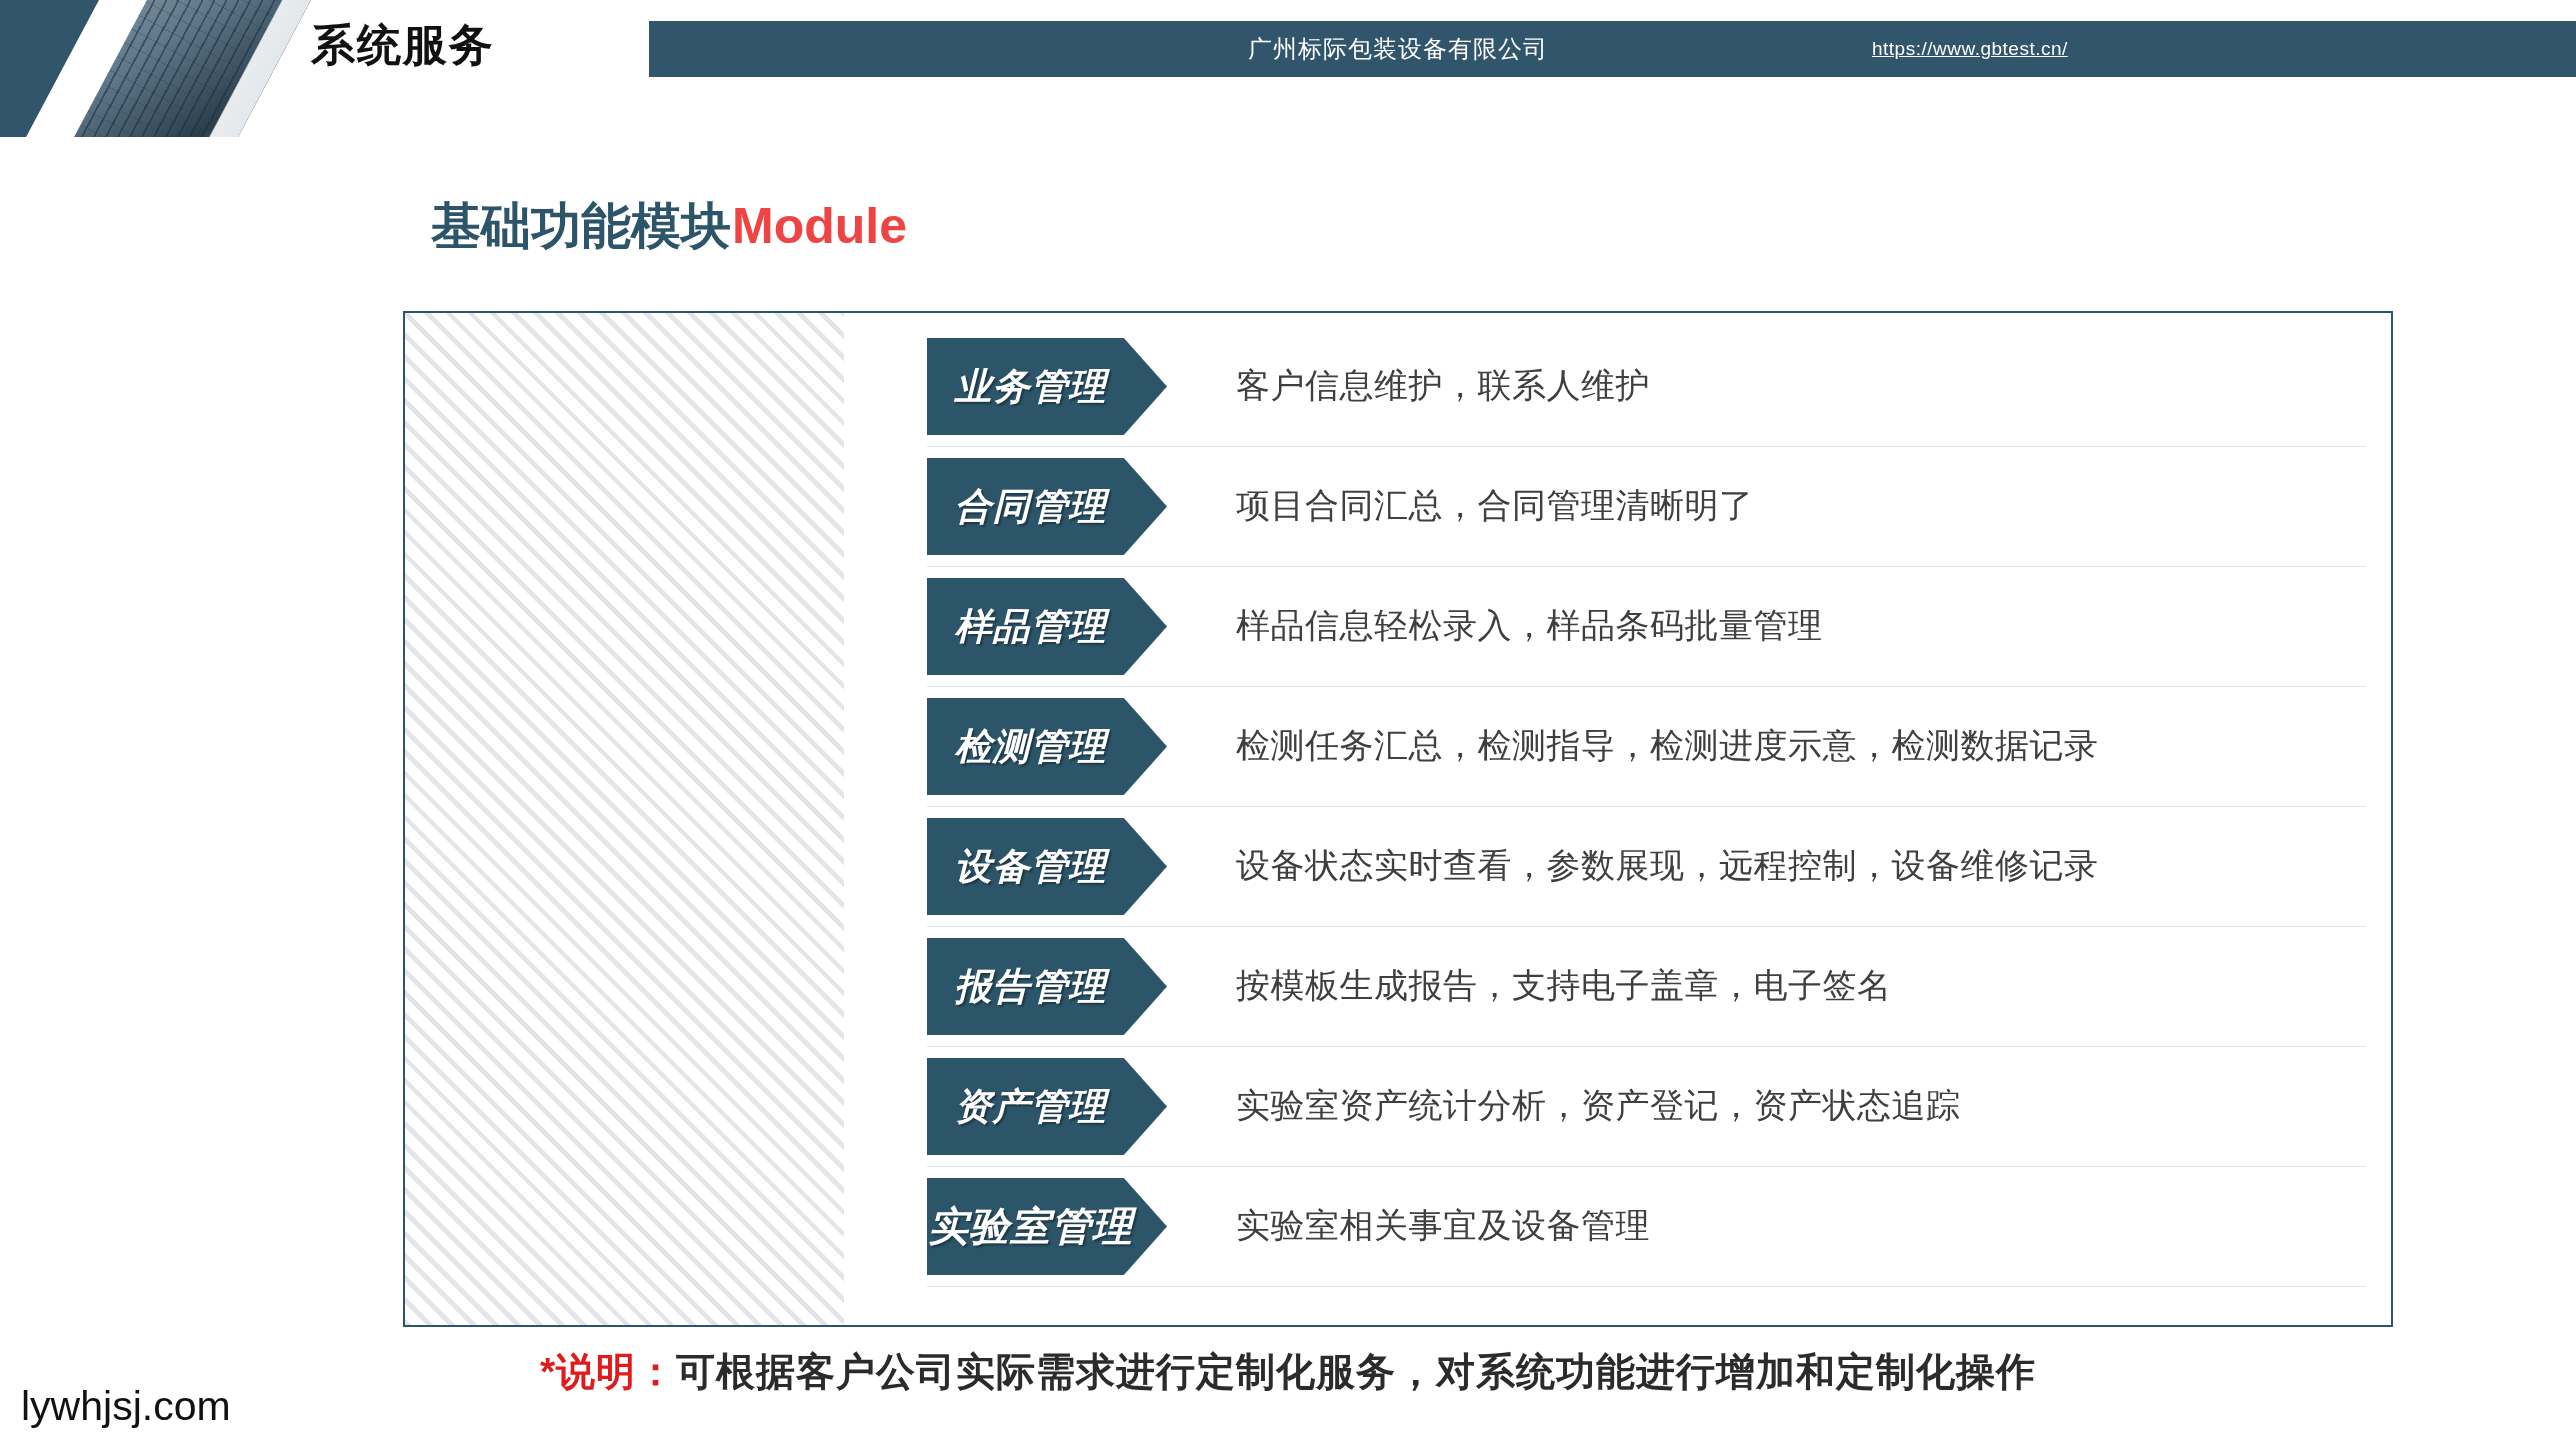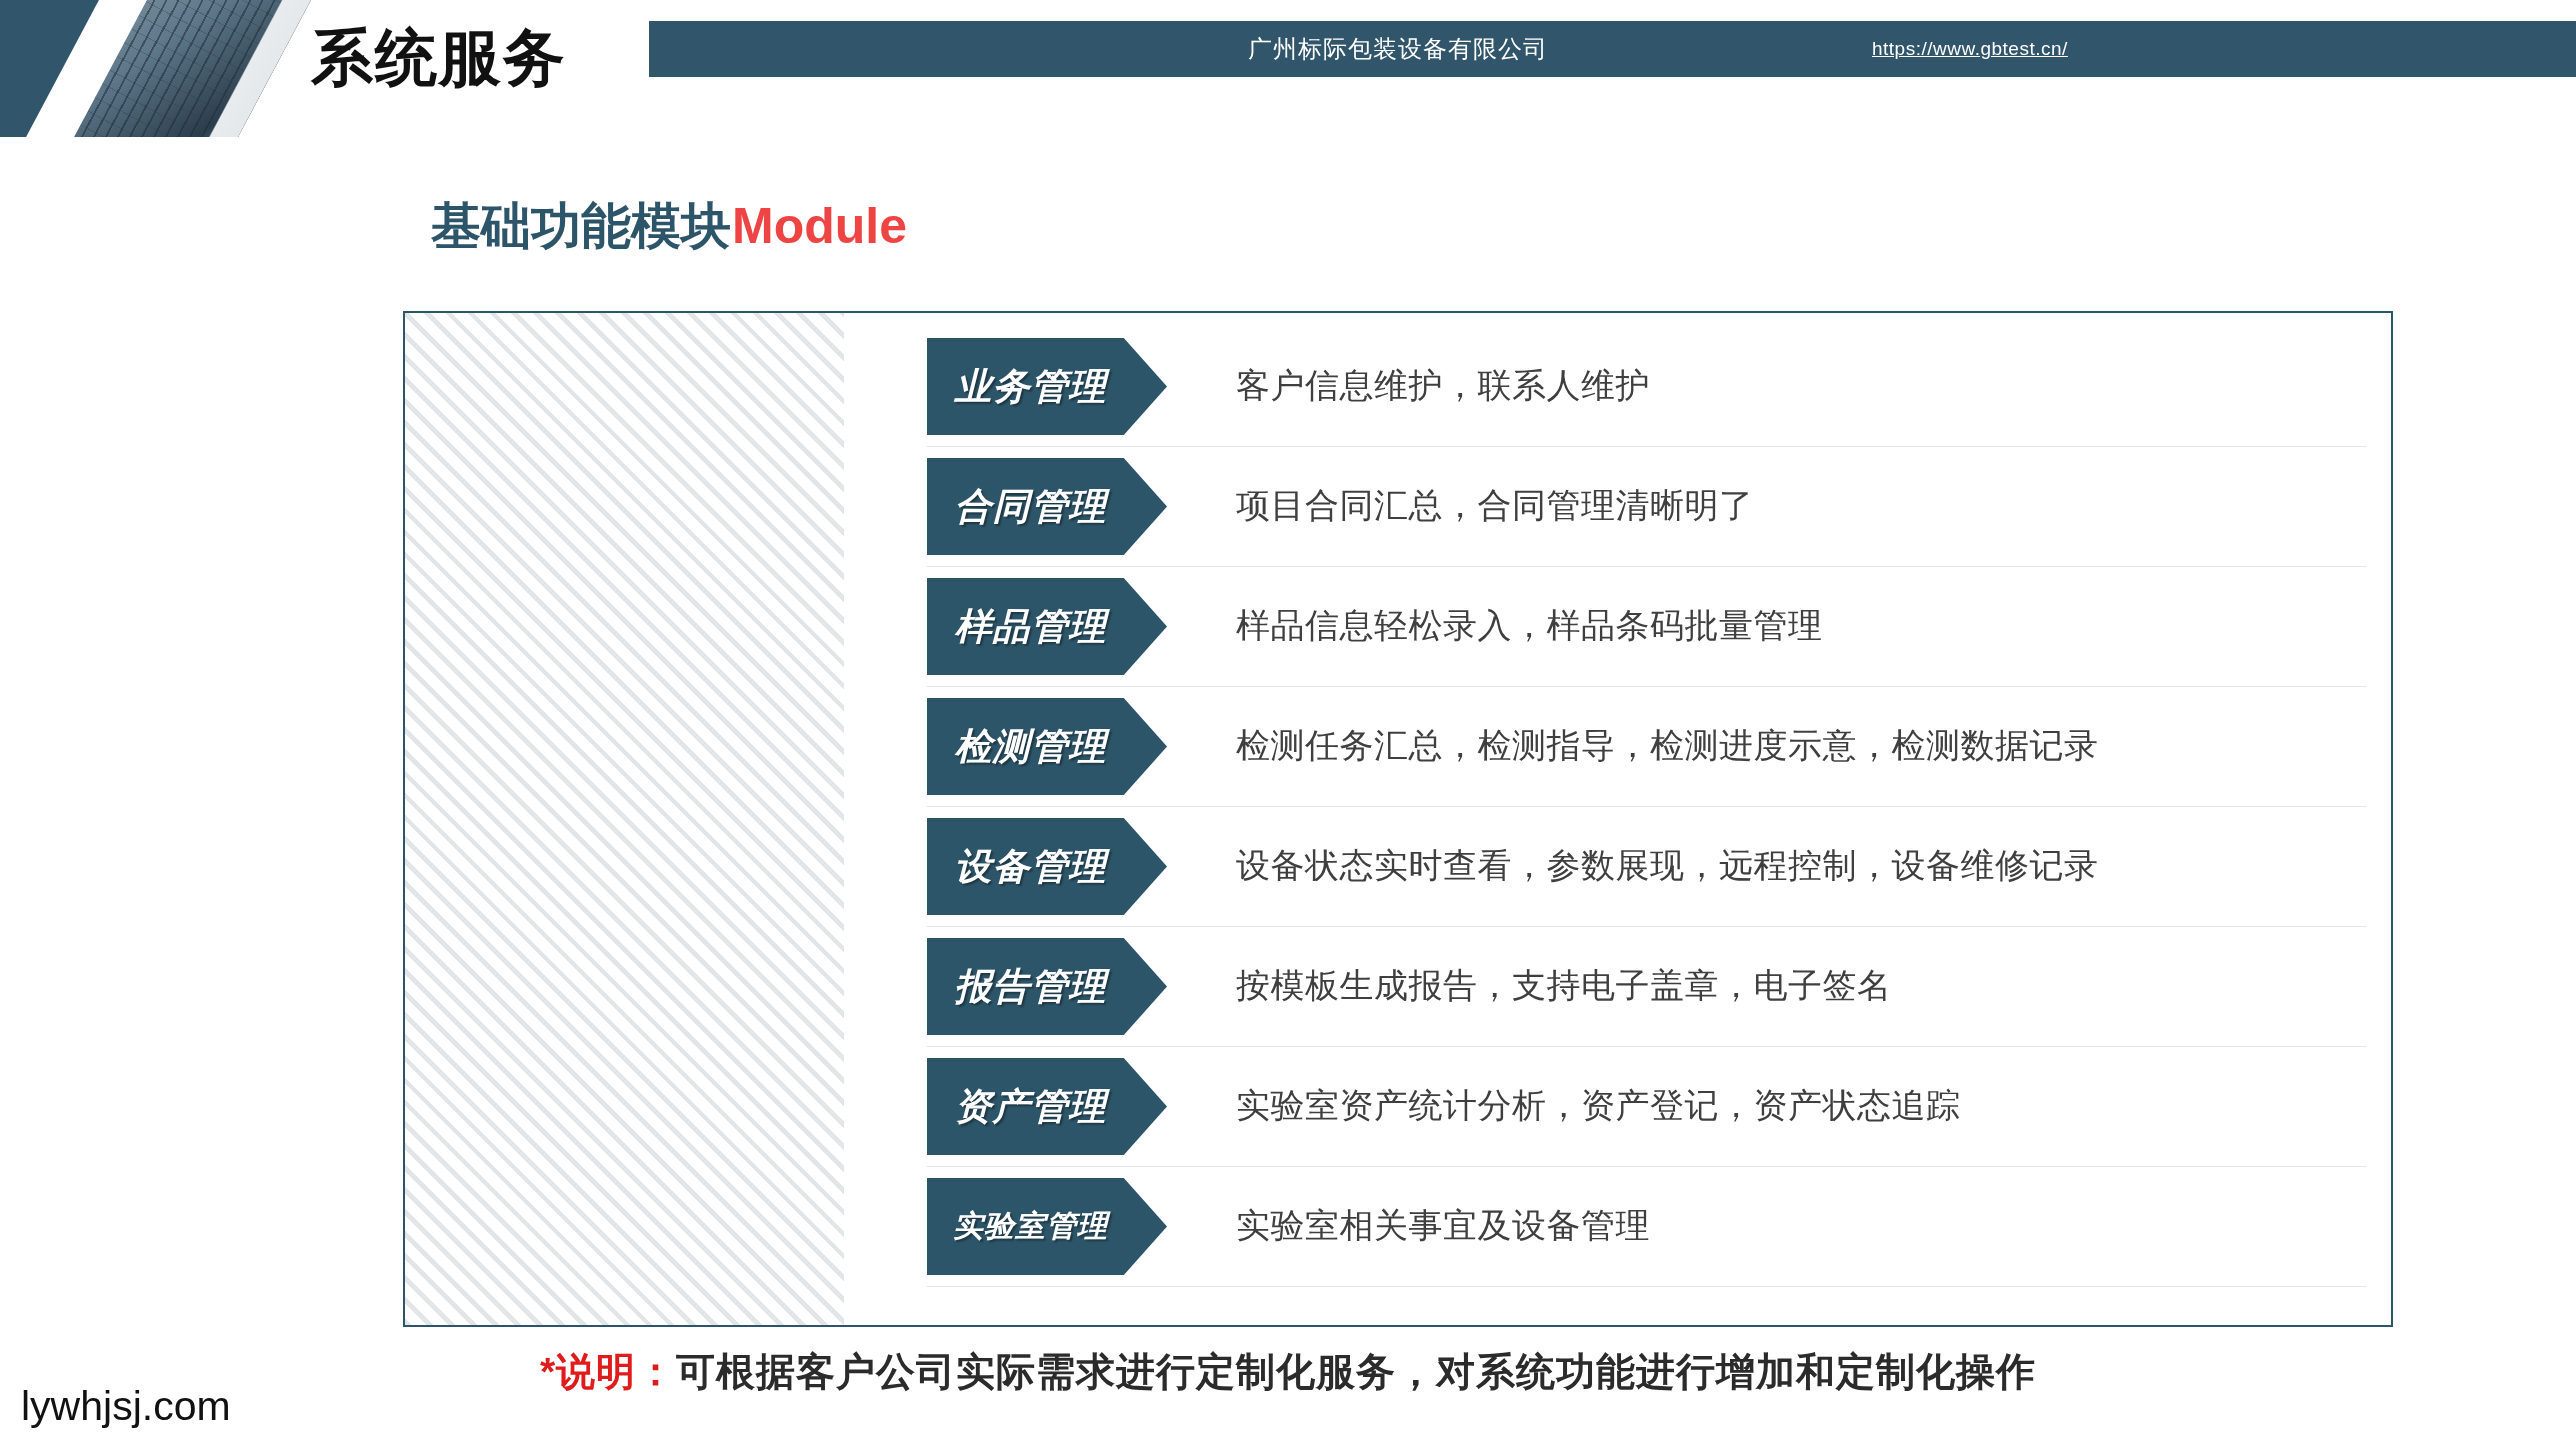--- a/index.html
+++ b/index.html
@@ -70,21 +70,21 @@
     transform: translateY(-50%);
     font-size: 19px;
     letter-spacing: 0.5px;
     white-space: nowrap;
     text-decoration: underline;
   }
 
   .slide-title {
     position: absolute;
     left: 311px; top: 15.5px;
-    font-size: 62px;
+    font-size: 44px;
     font-weight: 700;
     color: #111111;
     letter-spacing: 1.9px;
     white-space: nowrap;
   }
 
   
   .section-heading {
     position: absolute;
     left: 431px; top: 193px;
@@ -147,21 +147,21 @@
     justify-content: center;
     clip-path: polygon(0 0, 82% 0, 100% 50%, 82% 100%, 0 100%);
     font-size: 37px;
     font-weight: 700;
     font-style: italic;
     letter-spacing: 1px;
     padding-right: 33px;
     box-sizing: border-box;
     text-shadow: 1.9px 1.9px 1.9px rgba(0,0,0,.35);
   }
-  .arrow.wide { font-size: 30px; }
+  .arrow.wide { font-size: 40px; }
 
   .row-desc {
     position: absolute;
     left: 280px; top: 0;
     height: 100%;
     display: flex;
     align-items: center;
     font-size: 34px;
     color: #3f3f3f;
     letter-spacing: 0.5px;

